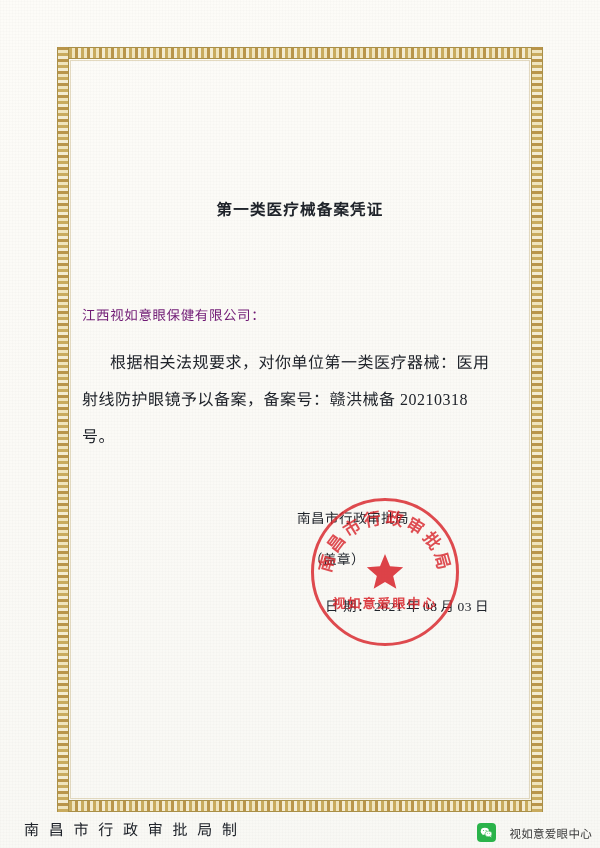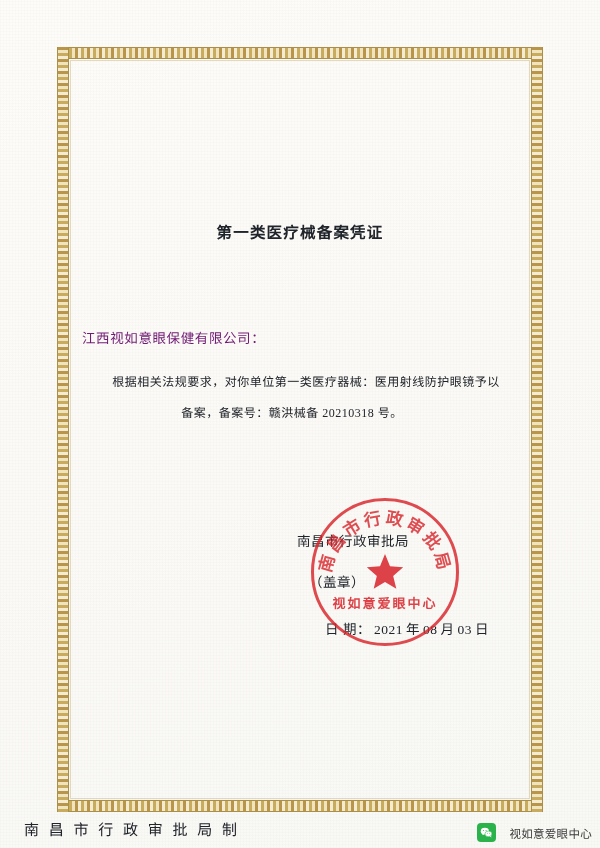--- a/index.html
+++ b/index.html
@@ -74,21 +74,21 @@
     width: 460px;
     height: 739px;
     box-sizing: border-box;
     border: 1px solid rgba(180,155,90,0.35);
   }
 
   
   .content {
     position: absolute;
     left: 82px;
-    top: 75px;
+    top: 52px;
     width: 436px;
     height: 730px;
   }
 
   .doc-title {
     position: absolute;
     top: 145px;
     left: 0;
     width: 436px;
     text-align: center;
@@ -107,26 +107,25 @@
     color: #701a75;
     letter-spacing: 0.6px;
     font-family: Liberation Serif, serif;
   }
 
   .body-p {
     position: absolute;
     top: 292px;
     left: 0;
     width: 420px;
-    font-size: 12px;
-    line-height: 31px;
+    font-size: 16px;
+    line-height: 37px;
     color: #20242b;
     letter-spacing: 0.5px;
     text-indent: 28px;
-    text-align: center;
   }
 
   
   .sign-block {
     position: absolute;
     top: 455px;
     left: 215px;
     width: 220px;
     font-size: 13.5px;
     color: #20242b;

